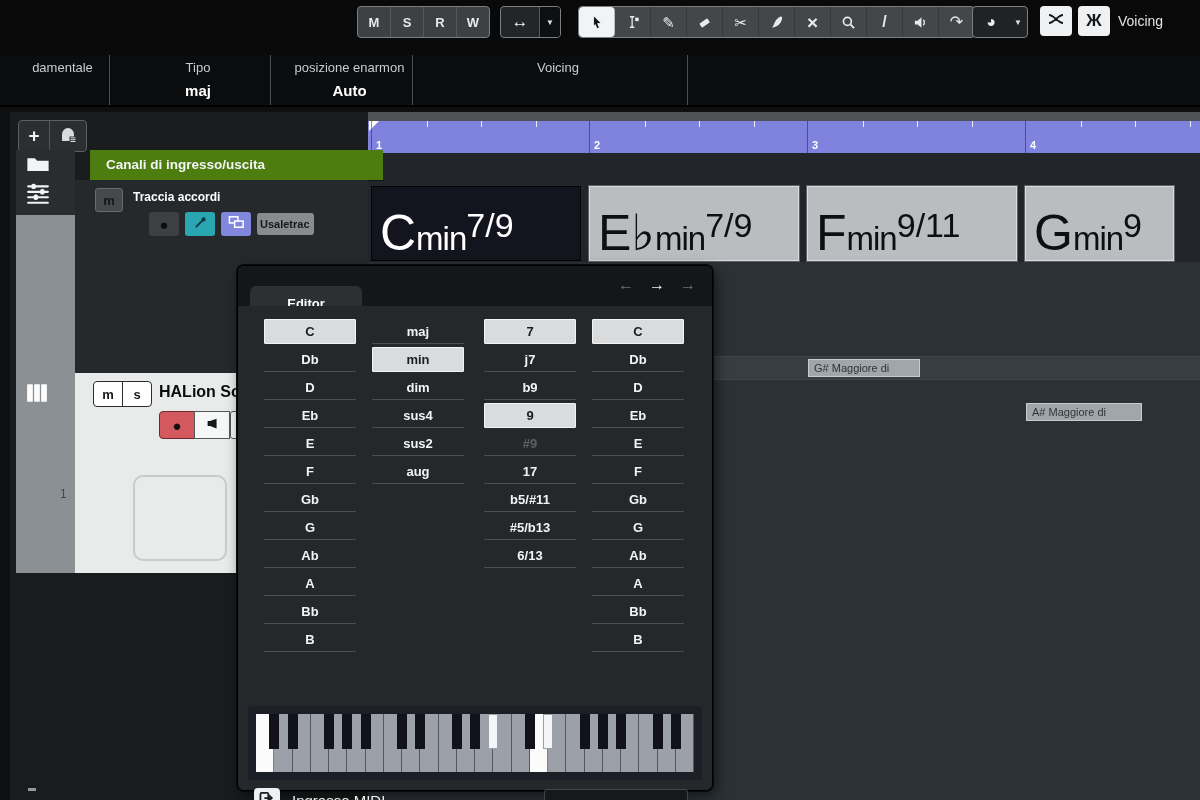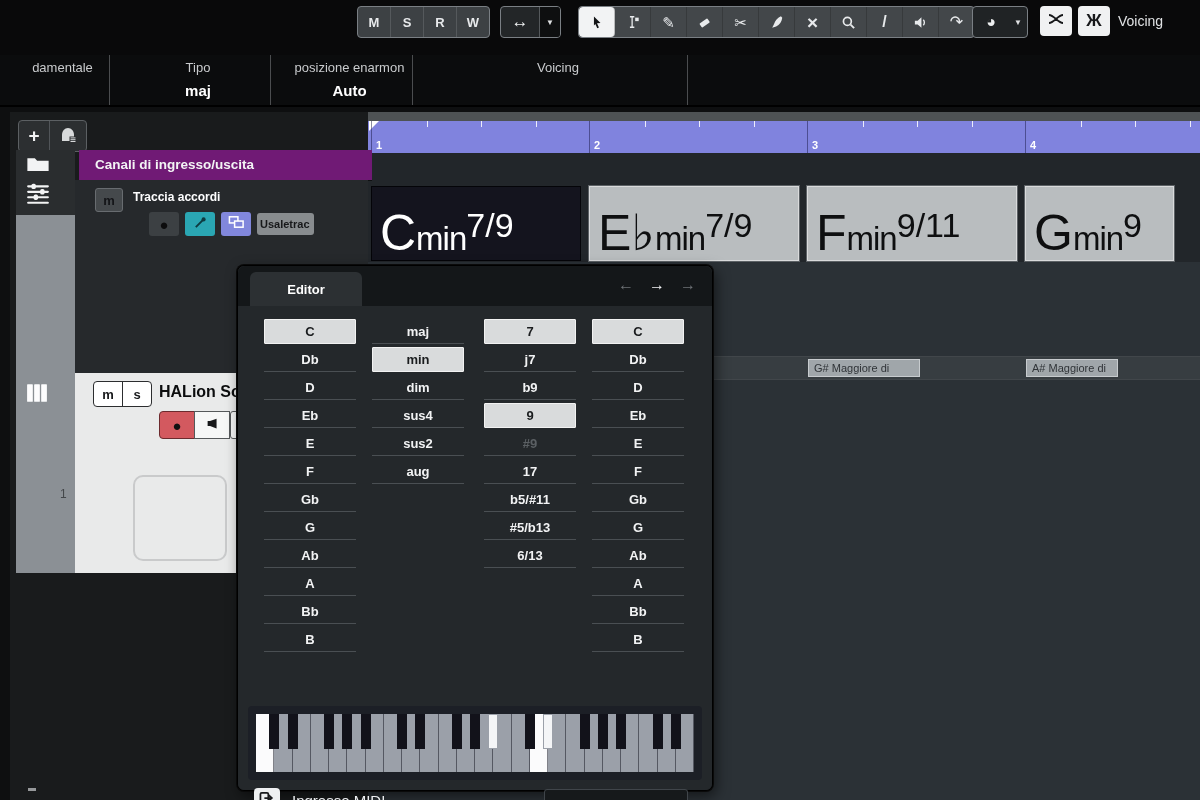--- a/index.html
+++ b/index.html
@@ -44,21 +44,21 @@
   #panel-toolbar{position:absolute;left:8px;top:8px;height:30px;display:flex;background:#2c2f31;
                  border:1px solid #5c6063;border-radius:4px;overflow:hidden;}
   #add-track-btn{width:30px;display:flex;align-items:center;justify-content:center;color:#f1f2f3;
                  font-size:19px;font-weight:bold;border-right:1px solid #515559;}
   #preset-btn{width:36px;display:flex;align-items:center;justify-content:center;}
   #rail-dark{position:absolute;left:6px;top:38px;width:59px;height:65px;background:#2a2d2f;}
   #rail-gray{position:absolute;left:6px;top:103px;width:59px;height:358px;background:#8b9095;}
   .rail-icon{position:absolute;left:10px;}
   #track-number{position:absolute;left:44px;top:272px;color:#44474a;font-size:12px;}
   #rows{position:absolute;left:65px;top:38px;width:293px;}
-  #folder-row{position:absolute;left:4px;top:0;width:293px;height:30px;background:#701a75;border-bottom:1px solid #101112;}
+  #folder-row{position:absolute;left:15px;top:0;width:293px;height:30px;background:#4d7c0f;border-bottom:1px solid #101112;}
   #folder-row .tname{position:absolute;left:16px;top:7px;color:#f3f4f5;font-weight:bold;font-size:13.5px;white-space:nowrap;}
   #chord-row{position:absolute;left:0;top:30px;width:293px;height:193px;background:#26292c;}
   .mini-btn{position:absolute;display:flex;align-items:center;justify-content:center;border-radius:3px;}
   #chord-mute{left:20px;top:8px;width:26px;height:22px;background:#45494c;border:1px solid #686c70;
               color:#141518;font-weight:bold;font-size:13px;}
   #chord-title{position:absolute;left:58px;top:10px;color:#fdfdfe;font-weight:bold;font-size:12px;white-space:nowrap;}
   #chord-rec{left:74px;top:32px;width:30px;height:24px;background:#3c4043;color:#0c0c0d;font-size:15px;}
   #chord-feedback{left:110px;top:32px;width:30px;height:24px;background:#2aa6b3;}
   #chord-adapt{left:146px;top:32px;width:30px;height:24px;background:#8187dc;}
   #use-tracks-btn{left:182px;top:33px;width:54px;height:22px;background:#888c8f;color:#17181a;
@@ -103,21 +103,21 @@
   #gridmain{position:absolute;left:0;top:150px;width:832px;height:538px;background:#2b3136;}
   #scaleband{position:absolute;left:0;top:94px;width:832px;height:22px;background:rgba(255,255,255,.06);
              border-top:1px solid rgba(255,255,255,.05);border-bottom:1px solid rgba(255,255,255,.05);}
   .scale-ev{position:absolute;top:2px;height:18px;background:#a0a6aa;border:1px solid #c7cbce;
             color:#303438;font-size:11px;line-height:17px;padding:0 5px;white-space:nowrap;overflow:hidden;box-sizing:border-box;}
   
   #editor-popup{position:absolute;left:237px;top:265px;width:474px;height:524px;z-index:10;
                 background:#24282b;border:1px solid #000;border-radius:7px;
                 box-shadow:0 0 0 1px #0a0a0a,3px 5px 14px rgba(0,0,0,.55);}
   #tabbar{position:absolute;left:0;top:0;width:474px;height:40px;background:#141719;border-radius:7px 7px 0 0;}
-  #tab-editor{position:absolute;left:12px;top:6px;width:112px;height:34px;background:#2c3033;
+  #tab-editor{position:absolute;left:12px;top:20px;width:112px;height:34px;background:#2c3033;
               border-radius:6px 6px 0 0;color:#fff;font-weight:bold;font-size:13px;
               display:flex;align-items:center;justify-content:center;}
   #tab-circle{position:absolute;left:128px;top:6px;height:34px;padding:0 18px;color:#e6e8ea;
               font-weight:bold;font-size:13px;display:flex;align-items:center;}
   #nav-arrows{position:absolute;right:16px;top:8px;display:flex;gap:15px;font-size:16px;}
   .nav-a{line-height:22px;}
   .nav-a.dim{color:#6e7276;}
   .nav-a.lit{color:#f2f3f4;font-weight:bold;}
   #popup-body{position:absolute;left:0;top:40px;width:474px;height:484px;background:#24282b;border-radius:0 0 7px 7px;}
   .opt{position:absolute;width:92px;height:25px;display:flex;align-items:center;justify-content:center;
@@ -318,21 +318,21 @@
         </div>
         <div class="ce unsel" style="left: 657px; width: 148.96px;">
           <span class="root">G</span>
           <span class="qual">min</span>
           <span class="tens">9</span>
         </div>
       </div>
     <div id="gridmain" class="glines">
       <div id="scaleband">
           <div class="scale-ev" style="left: 440px; width: 112px;">G# Maggiore di</div>
-          <div class="scale-ev" style="left: 658px; width: 92px;">A# Maggiore di</div>
+          <div class="scale-ev" style="left: 658px; width: 116px; margin-top: 44px;">A# Maggiore di</div>
         </div>
     </div>
   </div>
 
   <div id="track-panel">
     <div id="panel-toolbar">
       <div id="add-track-btn">+</div>
       <div id="preset-btn">
         <span><svg width="20" height="18" viewBox="0 0 20 18">
               <path fill="#d8dadb" d="M4 16v-6c0-4 2.6-7 6-7s6 3 6 7v6z"></path>

